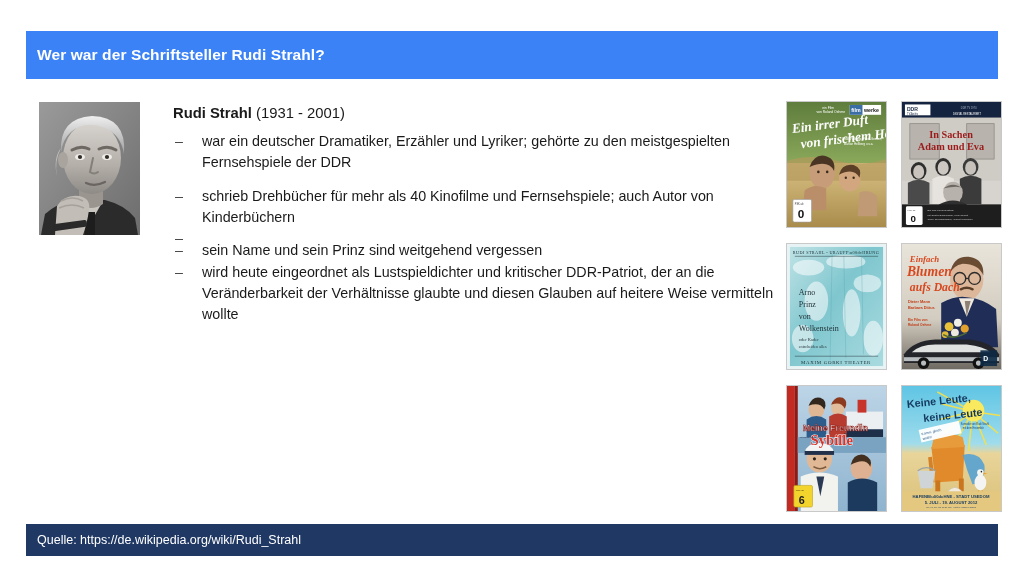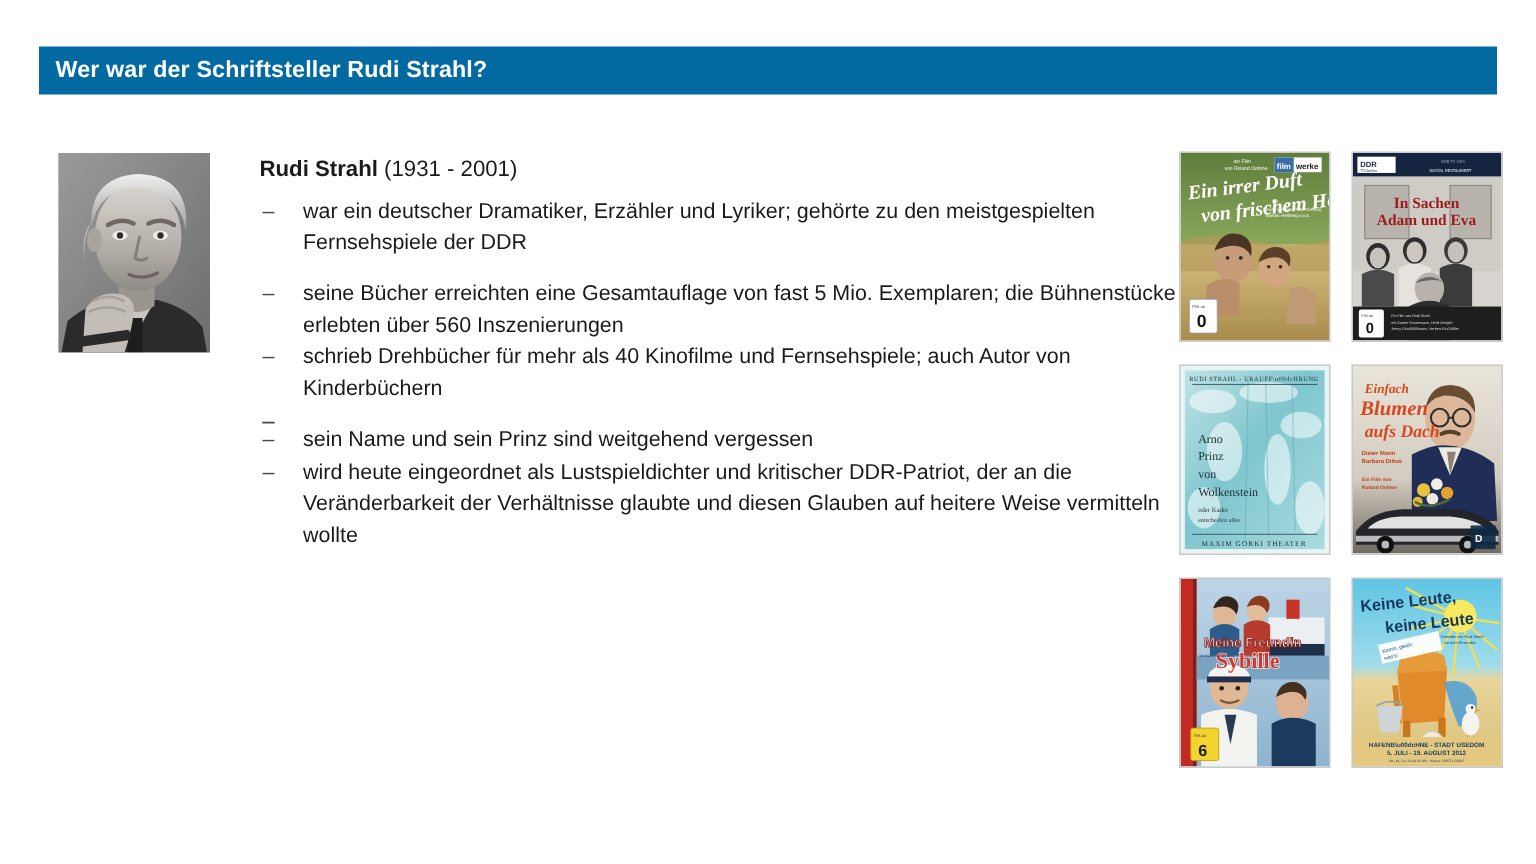--- a/index.html
+++ b/index.html
@@ -12,22 +12,22 @@
   .slide {
     position: relative;
     width: 1024px; height: 576px;
     background: #ffffff;
   }
 
   
   .title-bar {
     position: absolute;
     left: 26px; top: 31px;
-    width: 972px; height: 32px;
-    background: #0369a1;
+    width: 972px; height: 48px;
+    background: #3b82f6;
     display: flex; align-items: center;
   }
   .title-bar .title-text {
     color: #ffffff;
     font-size: 15.5px;
     font-weight: bold;
     letter-spacing: 0.1px;
     padding-left: 11px;
     white-space: nowrap;
   }
@@ -172,21 +172,20 @@
     <div class="person-line">
       <span class="name">Rudi Strahl</span><span> (1931 - 2001)</span>
     </div>
     <ul class="bullets">
       <li>
         <span class="dash">–</span>
         <span>war ein deutscher Dramatiker, Erzähler und Lyriker; gehörte zu den meistgespielten Fernsehspiele der DDR</span>
       </li>
       <li class="gap-before">
         <span class="dash">–</span>
-        <span>seine Bücher erreichten eine Gesamtauflage von fast 5 Mio. Exemplaren; die Bühnenstücke erlebten über 560 Inszenierungen</span>
       </li>
       <li>
         <span class="dash">–</span>
         <span>schrieb Drehbücher für mehr als 40 Kinofilme und Fernsehspiele; auch Autor von Kinderbüchern</span>
       </li>
       <li>
         <span class="dash">–</span>
       </li>
       <li>
         <span class="dash">–</span>
@@ -509,14 +508,17 @@
 
         <rect x="0" y="107" width="101" height="20" fill="#e5c87f"></rect>
         <text x="50" y="113.5" text-anchor="middle" font-family="Liberation Sans, sans-serif" font-size="4.3" font-weight="bold" fill="#14395e">HAFENB\u00dcHNE - STADT USEDOM</text>
         <text x="50" y="119.5" text-anchor="middle" font-family="Liberation Sans, sans-serif" font-size="4.3" font-weight="bold" fill="#14395e">5. JULI - 19. AUGUST 2012</text>
         <text x="50" y="124" text-anchor="middle" font-family="Liberation Sans, sans-serif" font-size="2.3" fill="#2a4a6b">Mo, Mi, Do, Sa 19.30 Uhr - Karten: 038771-20892</text>
       </svg>
     </div>
 
   </div>
 
+  <div class="footer-bar">
+    <span class="footer-text">Quelle: https://de.wikipedia.org/wiki/Rudi_Strahl</span>
+  </div>
 
 </div>
 
 </body></html>

